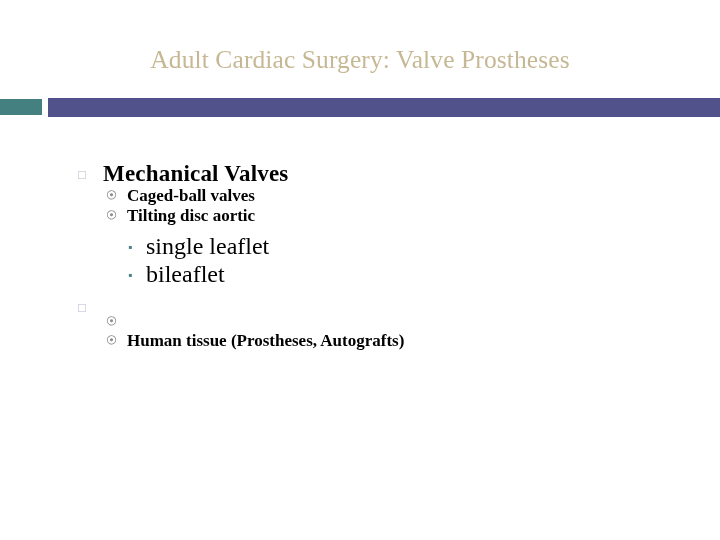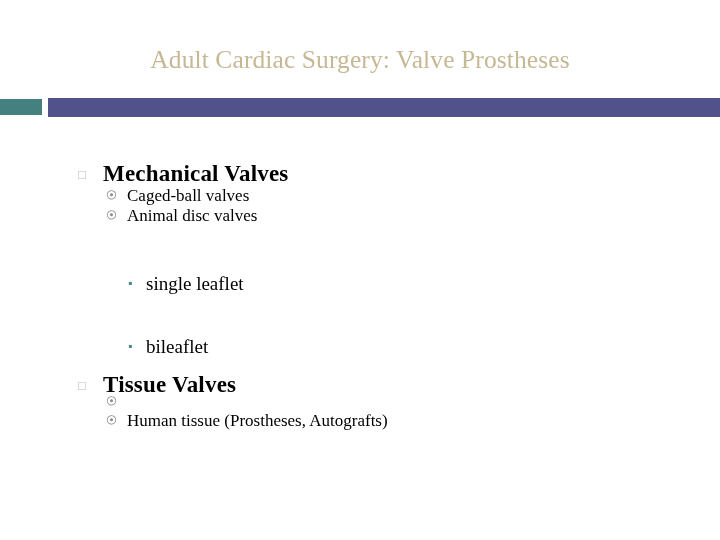--- a/index.html
+++ b/index.html
@@ -115,21 +115,21 @@
     width: 21px;
     flex: 0 0 21px;
     font-size: 11px;
     color: #8e8e8e;
     line-height: 1;
     position: relative;
     top: -2px;
   }
   .lvl2 .btext {
     font-size: 17px;
-    font-weight: normal;
+    font-weight: bold;
     color: #000000;
     white-space: nowrap;
   }
 
   
   .lvl3-group {
     margin-top: 10px;
   }
 
   
@@ -140,25 +140,24 @@
   .lvl3 .marker {
     width: 18px;
     flex: 0 0 18px;
     font-size: 12px;
     color: #4a8288;
     line-height: 1;
     position: relative;
     top: -3px;
   }
   .lvl3 .btext {
-    font-size: 19px;
+    font-size: 24px;
     font-weight: normal;
     color: #000000;
     white-space: nowrap;
-    margin-top: 40px;
   }
 
   .section-gap {
     height: 13px;
   }
 
   .marker {
     display: inline-block;
     text-align: left;
     user-select: none;
@@ -185,40 +184,39 @@
       <span class="btext">Mechanical Valves</span>
     </div>
 
     <div class="bullet-row lvl2">
       <span class="marker">⦿</span>
       <span class="btext">Caged-ball valves</span>
     </div>
 
     <div class="bullet-row lvl2">
       <span class="marker">⦿</span>
-      <span class="btext">Animal disc valves</span>
+      <span class="btext">Tilting disc aortic</span>
     </div>
 
     <div class="lvl3-group">
       <div class="bullet-row lvl3">
         <span class="marker">▪</span>
         <span class="btext">single leaflet</span>
       </div>
 
       <div class="bullet-row lvl3">
         <span class="marker">▪</span>
         <span class="btext">bileaflet</span>
       </div>
     </div>
 
     <div class="section-gap"></div>
 
     <div class="bullet-row lvl1">
       <span class="marker">□</span>
-      <span class="btext">Tissue Valves</span>
     </div>
 
     <div class="bullet-row lvl2">
       <span class="marker">⦿</span>
     </div>
 
     <div class="bullet-row lvl2">
       <span class="marker">⦿</span>
       <span class="btext">Human tissue (Prostheses, Autografts)</span>
     </div>

